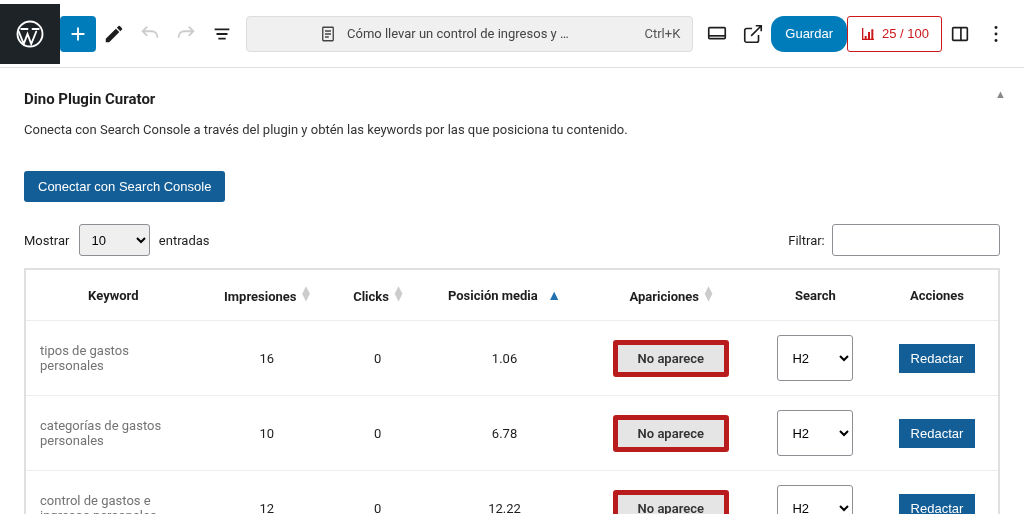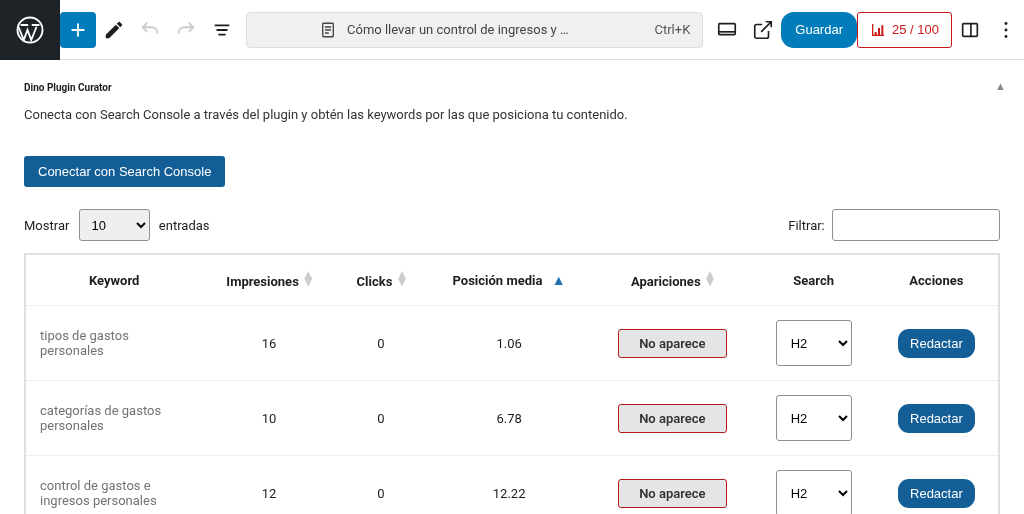--- a/index.html
+++ b/index.html
@@ -1,53 +1,53 @@
 <!DOCTYPE html>
 <html><head>
 <meta charset="utf-8">
 <style>
 * { box-sizing: border-box; margin: 0; padding: 0; }
 body { font-family: -apple-system, BlinkMacSystemFont, "Segoe UI", Roboto, sans-serif; font-size: 13px; color: #1e1e1e; background: #fff; }
 
-.topbar { display: flex; align-items: center; height: 60px; border-bottom: 1px solid #e0e0e0; }
+.topbar { display: flex; align-items: center; height: 68px; border-bottom: 1px solid #e0e0e0; padding-right: 10px; }
 .wp-logo { width: 60px; height: 60px; background: #1d2327; display: flex; align-items: center; justify-content: center; color: #fff; }
 .wp-logo svg { width: 30px; height: 30px; }
 .icon-btn { width: 36px; height: 36px; display: flex; align-items: center; justify-content: center; border-radius: 3px; cursor: pointer; border: none; background: transparent; color: #1e1e1e; }
 .icon-btn.primary { background: #007cba; color: #fff; border-radius: 4px; }
 .icon-btn svg { width: 22px; height: 22px; }
 .icon-btn.muted { color: #ccc; }
 .titlebox { flex: 1; height: 36px; background: #f0f0f0; border: 1px solid #ddd; border-radius: 4px; display: flex; align-items: center; padding: 0 12px; gap: 10px; color: #444; margin: 0 6px; }
 .titlebox .docicon { width: 18px; height: 18px; flex-shrink: 0; margin-left: 60px; }
 .titlebox .title { flex: 1; white-space: nowrap; overflow: hidden; text-overflow: ellipsis; font-size: 13px; }
 .titlebox .shortcut { color: #555; font-size: 13px; }
 .save-btn { background: #007cba; color: #fff; border: none; border-radius: 13px; height: 36px; padding: 0 14px; font-size: 13px; cursor: pointer; }
 .score-btn { border: 1px solid #cc1818; color: #cc1818; background: #fff; border-radius: 3px; height: 36px; padding: 0 12px; display: flex; align-items: center; gap: 6px; cursor: pointer; font-weight: 400; font-size: 13px; }
 .score-btn svg { width: 16px; height: 16px; }
 
 .panel { padding: 22px 24px 0 24px; position: relative; }
-.panel-title { font-size: 10px; font-weight: 700; margin-bottom: 14px; }
+.panel-title { font-size: 15px; font-weight: 700; margin-bottom: 14px; }
 .panel-desc { font-size: 13px; color: #333; margin-bottom: 34px; }
 .collapse-icon { position: absolute; right: 18px; top: 20px; color: #888; font-size: 11px; cursor: pointer; }
 .connect-btn { background: #135e96; color: #fff; border: none; border-radius: 3px; padding: 8px 14px; font-size: 13px; cursor: pointer; }
 
 .controls { display: flex; justify-content: space-between; align-items: center; margin-top: 22px; margin-bottom: 12px; }
 .controls select { border: 1px solid #8c8f94; border-radius: 3px; height: 32px; padding: 0 26px 0 8px; margin: 0 6px; font-size: 13px; }
 .controls input[type=text] { border: 1px solid #8c8f94; border-radius: 3px; height: 32px; width: 168px; padding: 0 6px; margin-left: 4px; }
 
 .datatable { width: 100%; border: 2px solid #e0e0e0; border-collapse: separate; border-spacing: 0; margin-top: 4px; }
 .datatable th { text-align: center; background: #fff; padding: 16px 14px; font-weight: 700; font-size: 13px; border-bottom: 1px solid #eee; white-space: nowrap; }
 .datatable th.center { text-align: center; }
 .datatable th .sortarrow { color: #ccc; font-size: 14px; margin-left: 6px; display: inline-block; line-height: 0.5; }
 .datatable th .sortarrow.active-asc { color: #2271b1; }
 .datatable td { padding: 14px 14px; font-size: 13px; border-bottom: 1px solid #eee; vertical-align: middle; }
 .datatable td.center { text-align: center; }
 .keyword-cell { max-width: 150px; color: #737373; }
-.badge { display: inline-block; background: #e5e5e5; border: 1px solid #b91c1c; border-radius: 3px; padding: 6px 20px; font-weight: 600; color: #333; font-size: 13px; }
+.badge { display: inline-block; background: #e5e5e5; border: 5px solid #b91c1c; border-radius: 3px; padding: 6px 20px; font-weight: 600; color: #333; font-size: 13px; }
 .selectbox { border: 1px solid #8c8f94; border-radius: 3px; height: 46px; padding: 0 26px 0 10px; font-size: 13px; width: 76px; background: #fff; }
-.action-btn { background: #135e96; color: #fff; border: none; border-radius: 11px; padding: 7px 12px; font-size: 13px; cursor: pointer; }
+.action-btn { background: #135e96; color: #fff; border: none; border-radius: 0; padding: 7px 12px; font-size: 13px; cursor: pointer; }
 </style>
 </head>
 <body>
 
 <div class="topbar">
   <div class="wp-logo">
     <svg viewBox="0 0 24 24" fill="none" stroke="currentColor" stroke-width="1.5">
         <circle cx="12" cy="12" r="10"></circle>
         <path d="M3 10l4 10 3-8 3 8 4-10M5 8h5M14 8h5" stroke-linecap="round"></path>
       </svg>

